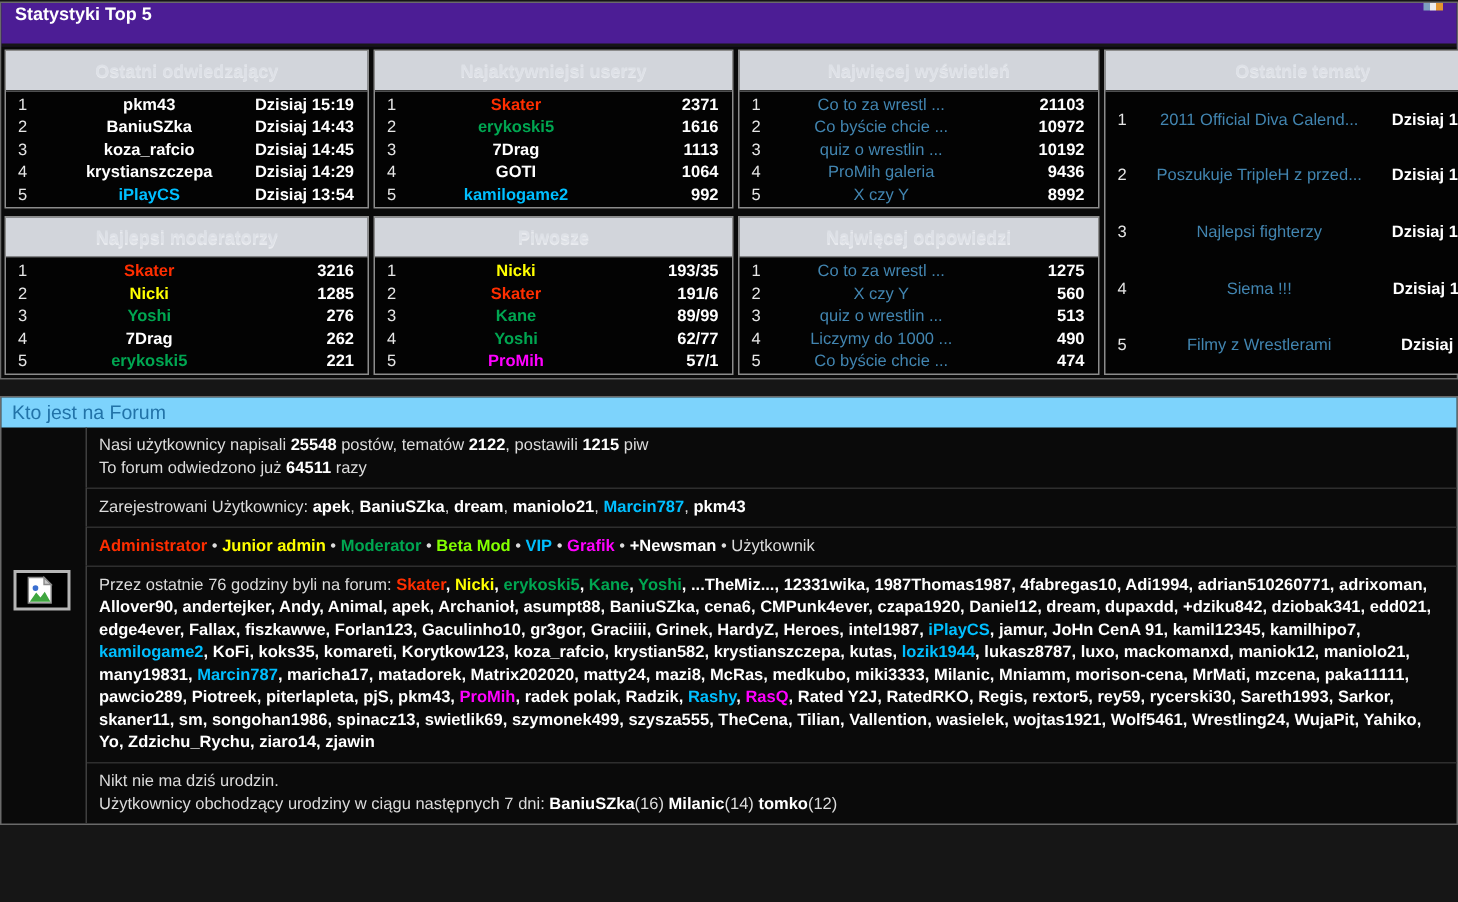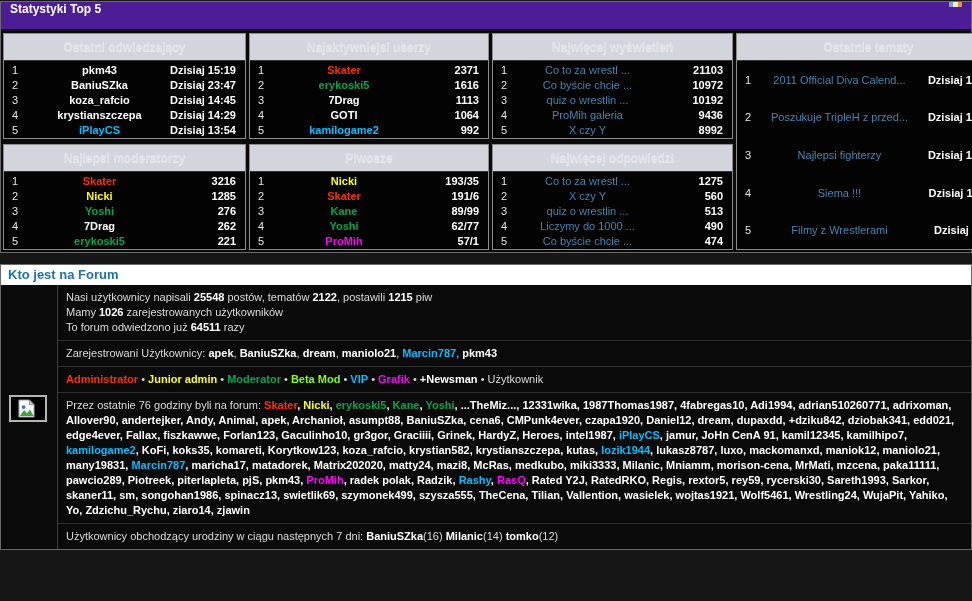--- a/index.html
+++ b/index.html
@@ -48,21 +48,21 @@
   .c-green{color:#00a651;}
   .c-lime{color:#83ff00;}
   .c-cyan{color:#00bfff;}
   .c-magenta{color:#ff00ff;}
   .c-white{color:#ffffff;}
   .c-link{color:#4285b0;}
   .lnk{cursor:pointer;}
   
   .who-panel{margin-top:11px;}
   .who-header{
-    background:#ffffff;color:#2273a8;font-weight:bold;font-size:13px;
+    background:#7dd3fc;color:#2273a8;font-weight:normal;font-size:13px;
     padding:2px 7px;height:16px;line-height:16px;
   }
   .who-row{display:flex;}
   .who-gutter{width:57px;border-right:1px solid #3f3f3f;box-sizing:border-box;flex:none;}
   .who-content{flex:1;padding:5px 8px;line-height:15px;min-width:0;}
   .who-row + .who-row .who-content{border-top:1px solid #2e2e2e;}
   .wline{min-height:15px;}
   .ulist{font-weight:bold;color:#fff;}
   .users-label{font-weight:normal;color:#dcdcdc;}
   .imgbox{
@@ -84,21 +84,21 @@
           <div class="stat-header">Ostatni odwiedzający</div>
           <div class="stat-rows">
             <div class="stat-row">
               <span class="rank">1</span>
               <span class="name lnk b c-white">pkm43</span>
               <span class="val">Dzisiaj 15:19</span>
             </div>
             <div class="stat-row">
               <span class="rank">2</span>
               <span class="name lnk b c-white">BaniuSZka</span>
-              <span class="val">Dzisiaj 23:47</span>
+              <span class="val">Dzisiaj 14:43</span>
             </div>
             <div class="stat-row">
               <span class="rank">3</span>
               <span class="name lnk b c-white">koza_rafcio</span>
               <span class="val">Dzisiaj 14:45</span>
             </div>
             <div class="stat-row">
               <span class="rank">4</span>
               <span class="name lnk b c-white">krystianszczepa</span>
               <span class="val">Dzisiaj 14:29</span>
@@ -300,21 +300,20 @@
     </div>
 </div>
 
 <div class="panel who-panel">
   <div class="who-header">Kto jest na Forum</div>
   <div id="who-body">
       <div class="who-row">
         <div class="who-gutter"></div>
         <div class="who-content">
           <div class="wline"><span>Nasi użytkownicy napisali </span><span class="b">25548</span><span> postów, tematów </span><span class="b">2122</span><span>, postawili </span><span class="b">1215</span><span> piw</span></div>
-          <div class="wline"><span>Mamy </span><span class="b">1026</span><span> zarejestrowanych użytkowników</span></div>
           <div class="wline"><span>To forum odwiedzono już </span><span class="b">64511</span><span> razy</span></div>
         </div>
       </div>
       <div class="who-row">
         <div class="who-gutter"></div>
         <div class="who-content">
           <div class="wline"><span>Zarejestrowani Użytkownicy: </span><span class="b lnk">apek</span><span>, </span><span class="b lnk">BaniuSZka</span><span>, </span><span class="b lnk">dream</span><span>, </span><span class="b lnk">maniolo21</span><span>, </span><span class="b c-cyan lnk">Marcin787</span><span>, </span><span class="b lnk">pkm43</span></div>
         </div>
       </div>
       <div class="who-row">
@@ -334,17 +333,18 @@
             </svg>
           </div>
         </div>
         <div class="who-content">
           <div class="wline ulist"><span class="users-label">Przez ostatnie 76 godziny byli na forum: </span><span class="lnk c-red">Skater</span><span>, </span><span class="lnk c-yellow">Nicki</span><span>, </span><span class="lnk c-green">erykoski5</span><span>, </span><span class="lnk c-green">Kane</span><span>, </span><span class="lnk c-green">Yoshi</span><span>, </span><span class="lnk">...TheMiz...</span><span>, </span><span class="lnk">12331wika</span><span>, </span><span class="lnk">1987Thomas1987</span><span>, </span><span class="lnk">4fabregas10</span><span>, </span><span class="lnk">Adi1994</span><span>, </span><span class="lnk">adrian510260771</span><span>, </span><span class="lnk">adrixoman</span><span>, </span><span class="lnk">Allover90</span><span>, </span><span class="lnk">andertejker</span><span>, </span><span class="lnk">Andy</span><span>, </span><span class="lnk">Animal</span><span>, </span><span class="lnk">apek</span><span>, </span><span class="lnk">Archanioł</span><span>, </span><span class="lnk">asumpt88</span><span>, </span><span class="lnk">BaniuSZka</span><span>, </span><span class="lnk">cena6</span><span>, </span><span class="lnk">CMPunk4ever</span><span>, </span><span class="lnk">czapa1920</span><span>, </span><span class="lnk">Daniel12</span><span>, </span><span class="lnk">dream</span><span>, </span><span class="lnk">dupaxdd</span><span>, </span><span class="lnk">+dziku842</span><span>, </span><span class="lnk">dziobak341</span><span>, </span><span class="lnk">edd021</span><span>, </span><span class="lnk">edge4ever</span><span>, </span><span class="lnk">Fallax</span><span>, </span><span class="lnk">fiszkawwe</span><span>, </span><span class="lnk">Forlan123</span><span>, </span><span class="lnk">Gaculinho10</span><span>, </span><span class="lnk">gr3gor</span><span>, </span><span class="lnk">Graciiii</span><span>, </span><span class="lnk">Grinek</span><span>, </span><span class="lnk">HardyZ</span><span>, </span><span class="lnk">Heroes</span><span>, </span><span class="lnk">intel1987</span><span>, </span><span class="lnk c-cyan">iPlayCS</span><span>, </span><span class="lnk">jamur</span><span>, </span><span class="lnk">JoHn CenA 91</span><span>, </span><span class="lnk">kamil12345</span><span>, </span><span class="lnk">kamilhipo7</span><span>, </span><span class="lnk c-cyan">kamilogame2</span><span>, </span><span class="lnk">KoFi</span><span>, </span><span class="lnk">koks35</span><span>, </span><span class="lnk">komareti</span><span>, </span><span class="lnk">Korytkow123</span><span>, </span><span class="lnk">koza_rafcio</span><span>, </span><span class="lnk">krystian582</span><span>, </span><span class="lnk">krystianszczepa</span><span>, </span><span class="lnk">kutas</span><span>, </span><span class="lnk c-cyan">lozik1944</span><span>, </span><span class="lnk">lukasz8787</span><span>, </span><span class="lnk">luxo</span><span>, </span><span class="lnk">mackomanxd</span><span>, </span><span class="lnk">maniok12</span><span>, </span><span class="lnk">maniolo21</span><span>, </span><span class="lnk">many19831</span><span>, </span><span class="lnk c-cyan">Marcin787</span><span>, </span><span class="lnk">maricha17</span><span>, </span><span class="lnk">matadorek</span><span>, </span><span class="lnk">Matrix202020</span><span>, </span><span class="lnk">matty24</span><span>, </span><span class="lnk">mazi8</span><span>, </span><span class="lnk">McRas</span><span>, </span><span class="lnk">medkubo</span><span>, </span><span class="lnk">miki3333</span><span>, </span><span class="lnk">Milanic</span><span>, </span><span class="lnk">Mniamm</span><span>, </span><span class="lnk">morison-cena</span><span>, </span><span class="lnk">MrMati</span><span>, </span><span class="lnk">mzcena</span><span>, </span><span class="lnk">paka11111</span><span>, </span><span class="lnk">pawcio289</span><span>, </span><span class="lnk">Piotreek</span><span>, </span><span class="lnk">piterlapleta</span><span>, </span><span class="lnk">pjS</span><span>, </span><span class="lnk">pkm43</span><span>, </span><span class="lnk c-magenta">ProMih</span><span>, </span><span class="lnk">radek polak</span><span>, </span><span class="lnk">Radzik</span><span>, </span><span class="lnk c-cyan">Rashy</span><span>, </span><span class="lnk c-magenta">RasQ</span><span>, </span><span class="lnk">Rated Y2J</span><span>, </span><span class="lnk">RatedRKO</span><span>, </span><span class="lnk">Regis</span><span>, </span><span class="lnk">rextor5</span><span>, </span><span class="lnk">rey59</span><span>, </span><span class="lnk">rycerski30</span><span>, </span><span class="lnk">Sareth1993</span><span>, </span><span class="lnk">Sarkor</span><span>, </span><span class="lnk">skaner11</span><span>, </span><span class="lnk">sm</span><span>, </span><span class="lnk">songohan1986</span><span>, </span><span class="lnk">spinacz13</span><span>, </span><span class="lnk">swietlik69</span><span>, </span><span class="lnk">szymonek499</span><span>, </span><span class="lnk">szysza555</span><span>, </span><span class="lnk">TheCena</span><span>, </span><span class="lnk">Tilian</span><span>, </span><span class="lnk">Vallention</span><span>, </span><span class="lnk">wasielek</span><span>, </span><span class="lnk">wojtas1921</span><span>, </span><span class="lnk">Wolf5461</span><span>, </span><span class="lnk">Wrestling24</span><span>, </span><span class="lnk">WujaPit</span><span>, </span><span class="lnk">Yahiko</span><span>, </span><span class="lnk">Yo</span><span>, </span><span class="lnk">Zdzichu_Rychu</span><span>, </span><span class="lnk">ziaro14</span><span>, </span><span class="lnk">zjawin</span></div>
         </div>
       </div>
       <div class="who-row">
         <div class="who-gutter"></div>
         <div class="who-content">
+          <div class="wline"><span>Nikt nie ma dziś urodzin.</span></div>
           <div class="wline"><span>Użytkownicy obchodzący urodziny w ciągu następnych 7 dni: </span><span class="b lnk">BaniuSZka</span><span>(16) </span><span class="b lnk">Milanic</span><span>(14) </span><span class="b lnk">tomko</span><span>(12)</span></div>
         </div>
       </div>
     </div>
 </div>
 
 </body></html>

